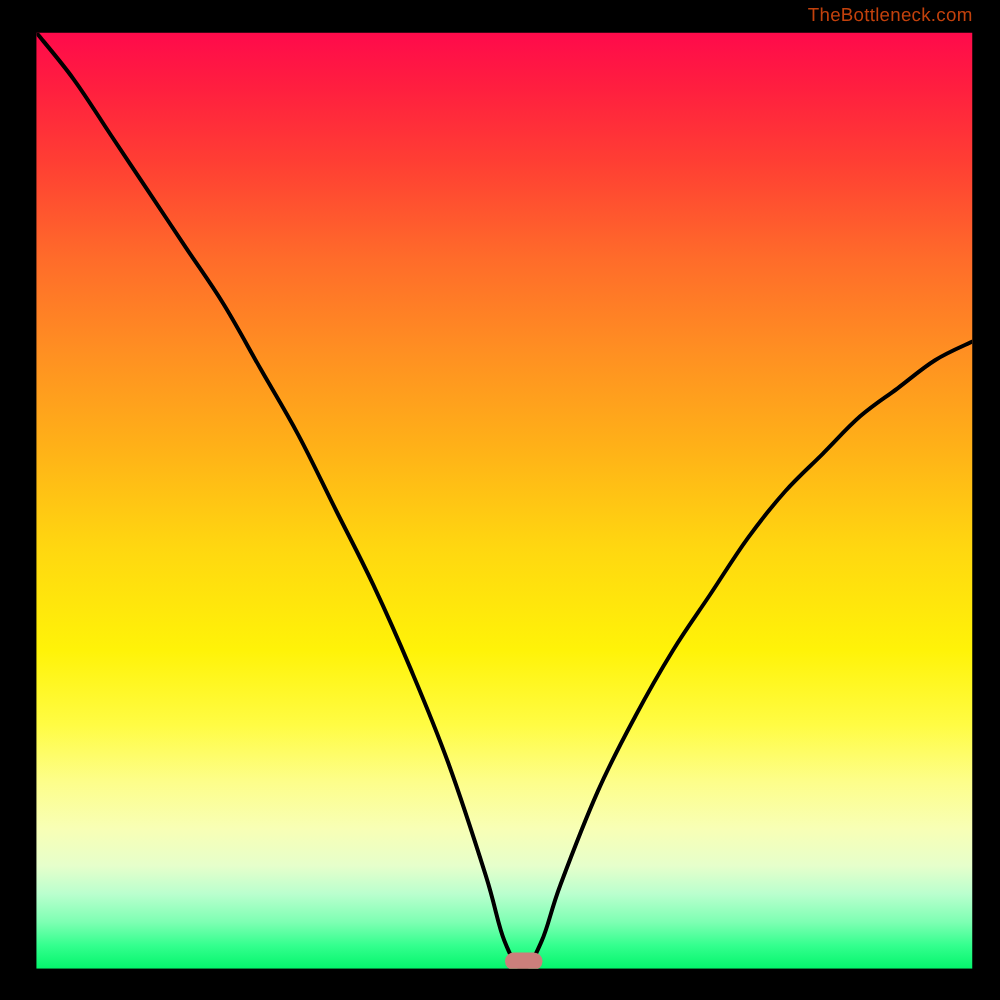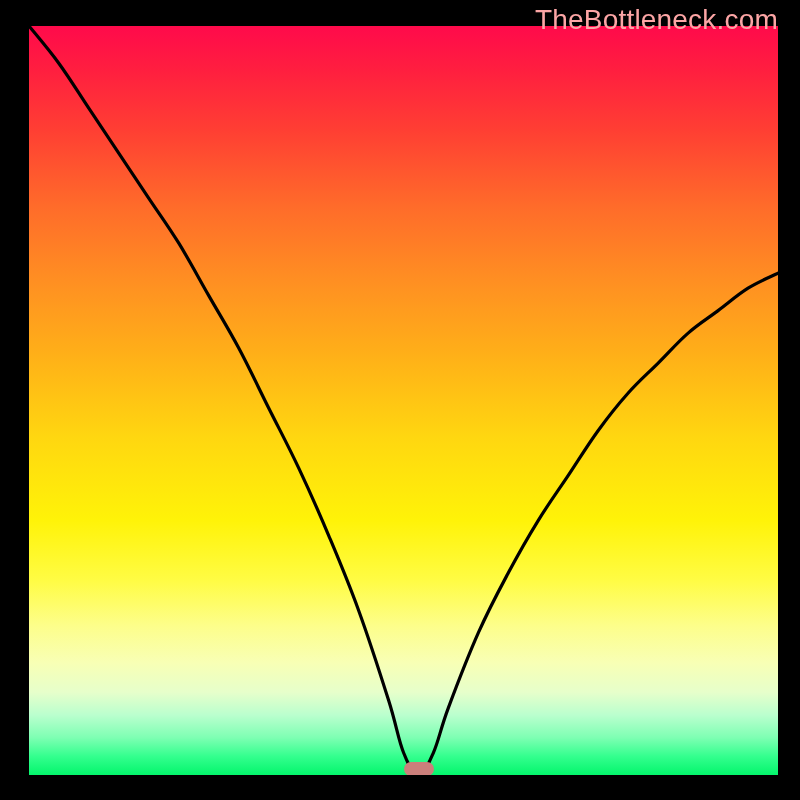--- a/index.html
+++ b/index.html
@@ -55,22 +55,22 @@
     position: absolute;
     width: 30px;
     height: 14px;
     border-radius: 7px;
     background: #cb7f7b;
   }
   .watermark {
     position: absolute;
     top: 4px;
     right: 22px;
-    color: #fca5a5;
-    font-size: 28px;
+    color: #c2410c;
+    font-size: 15px;
     letter-spacing: 0.2px;
     font-weight: 400;
   }
 </style>
 </head>
 <body>
 
 <div class="frame">
 
   <div class="plot-area">

